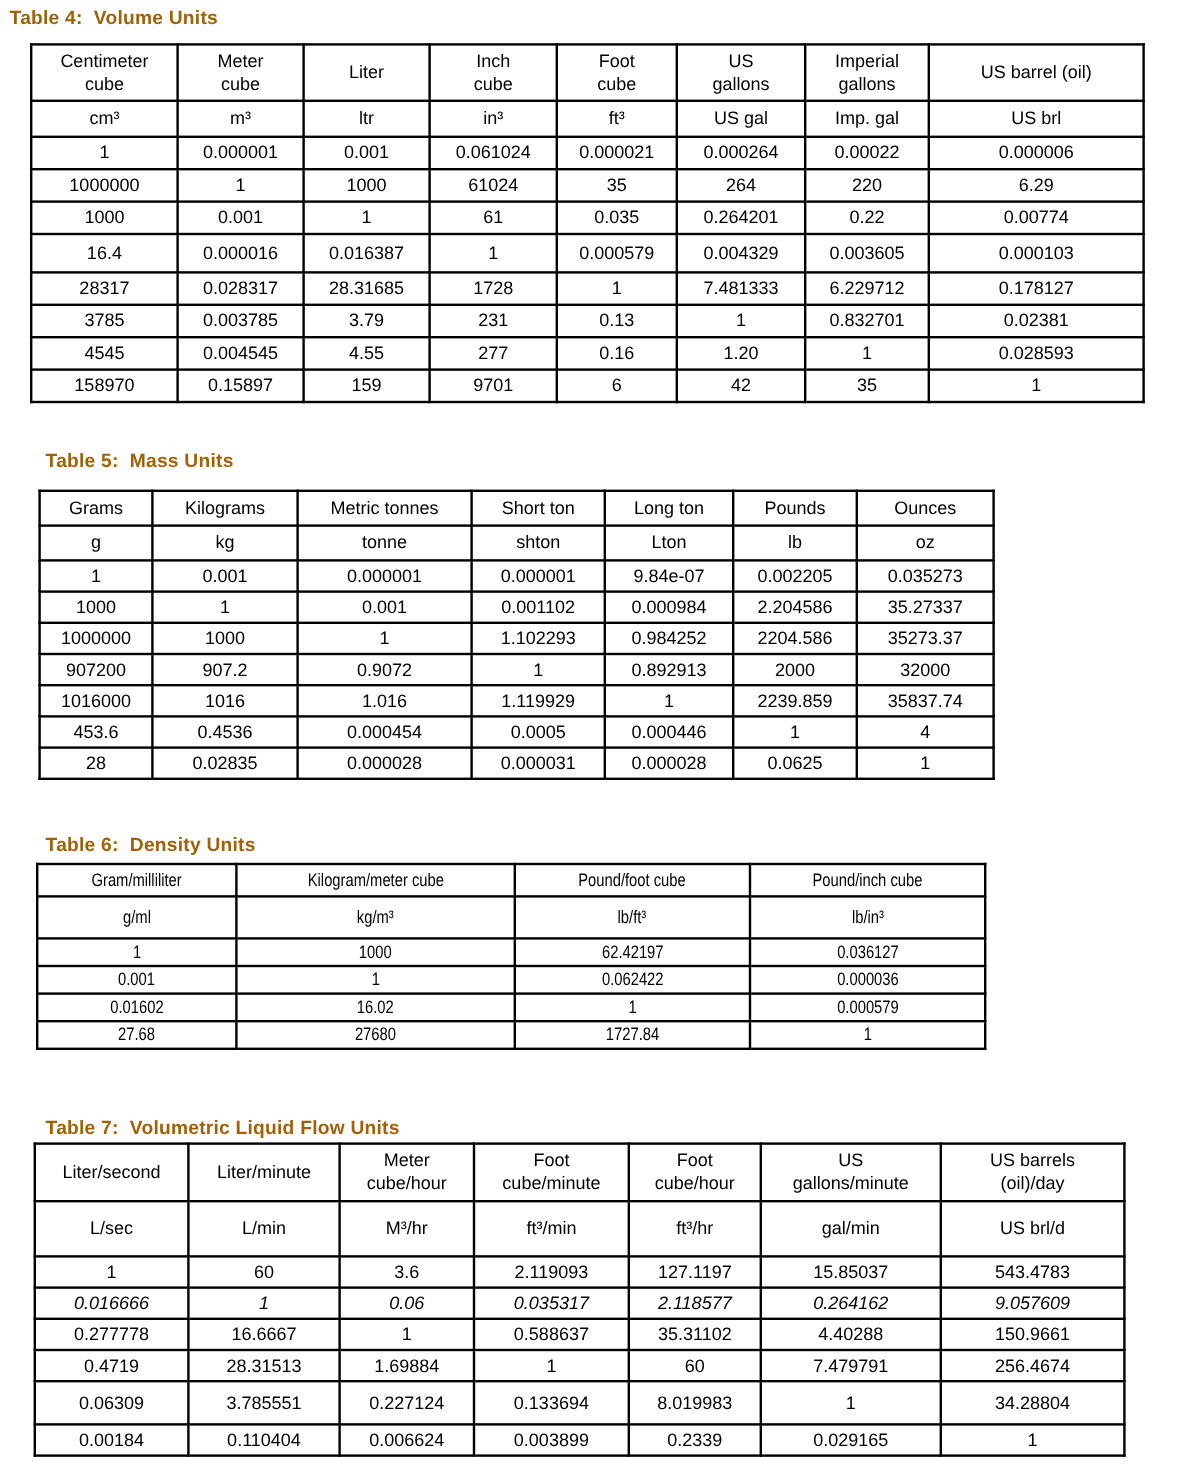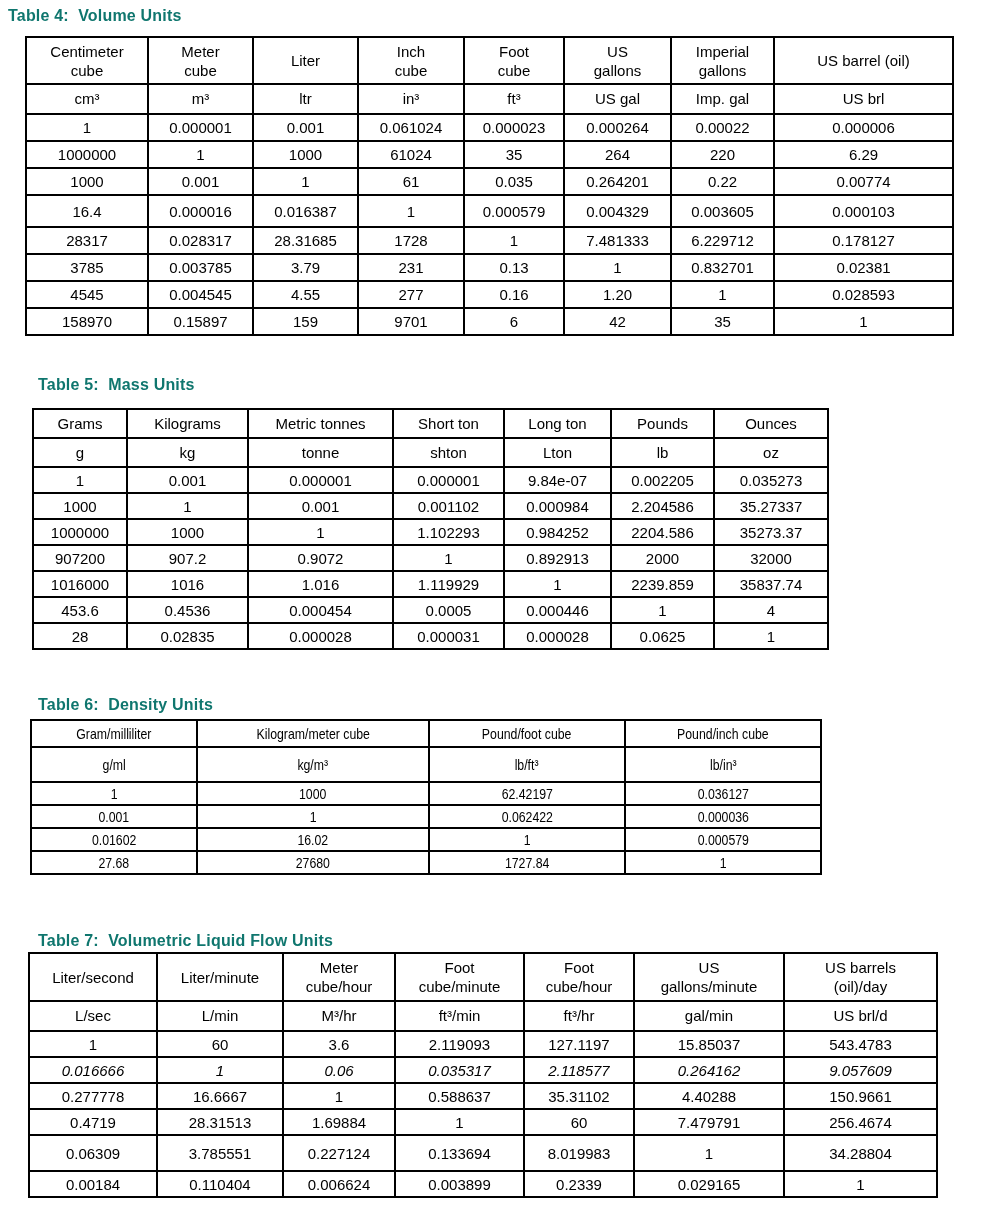--- a/index.html
+++ b/index.html
@@ -2,21 +2,21 @@
 <html><head>
 <meta charset="utf-8">
 <style>
   html,body { margin:0; padding:0; background:#ffffff; }
   body { font-family:"Liberation Sans", sans-serif; color:#000000; }
   .page {
     position:relative; width:988px; height:1227px; background:#ffffff;
     box-sizing:border-box; padding-top:7px; overflow:hidden;
   }
   .tbl-title {
-    font-weight:bold; font-size:16px; line-height:18px; color:#0f766e;
+    font-weight:bold; font-size:16px; line-height:18px; color:#a16207;
     white-space:pre; letter-spacing:0.2px;
   }
   table.units-table {
     border-collapse:collapse; table-layout:fixed; background:#fff;
     font-size:15px; color:#000;
   }
   table.units-table th, table.units-table td {
     border:2px solid #000; text-align:center; vertical-align:middle;
     padding:0 2px; font-weight:normal; overflow:hidden;
   }
@@ -84,21 +84,21 @@
             <th class="sym">Imp. gal</th>
             <th class="sym">US brl</th>
           </tr>
         </thead>
         <tbody>
           <tr style="height: 27px;">
             <td class="val">1</td>
             <td class="val">0.000001</td>
             <td class="val">0.001</td>
             <td class="val">0.061024</td>
-            <td class="val">0.000023</td>
+            <td class="val">0.000021</td>
             <td class="val">0.000264</td>
             <td class="val">0.00022</td>
             <td class="val">0.000006</td>
           </tr>
           <tr style="height: 27px;">
             <td class="val">1000000</td>
             <td class="val">1</td>
             <td class="val">1000</td>
             <td class="val">61024</td>
             <td class="val">35</td>
@@ -342,21 +342,21 @@
 cube/hour</th>
             <th class="hdr">Foot
 cube/minute</th>
             <th class="hdr">Foot
 cube/hour</th>
             <th class="hdr">US
 gallons/minute</th>
             <th class="hdr">US barrels
 (oil)/day</th>
           </tr>
-          <tr style="height: 30px;">
+          <tr style="height: 46px;">
             <th class="sym">L/sec</th>
             <th class="sym">L/min</th>
             <th class="sym">M³/hr</th>
             <th class="sym">ft³/min</th>
             <th class="sym">ft³/hr</th>
             <th class="sym">gal/min</th>
             <th class="sym">US brl/d</th>
           </tr>
         </thead>
         <tbody>

